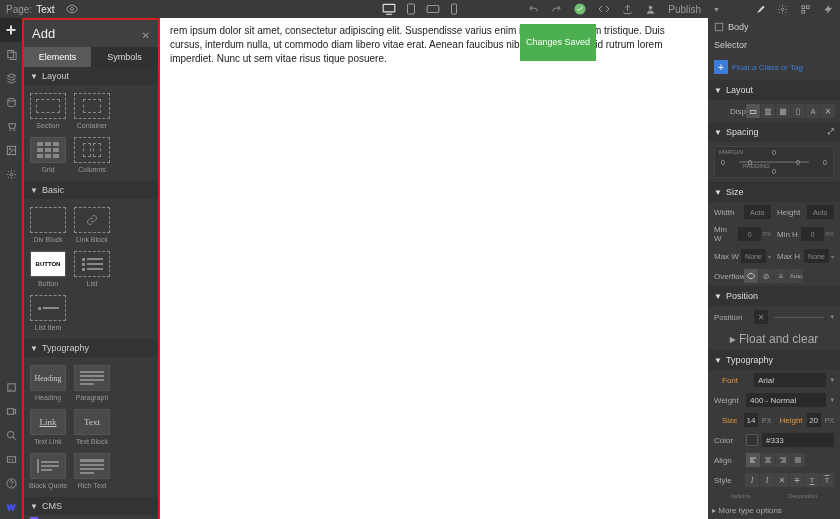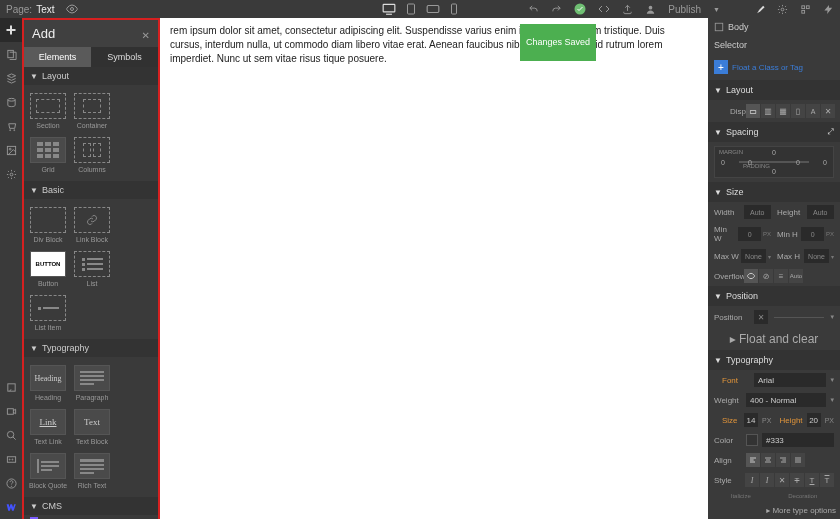--- a/index.html
+++ b/index.html
@@ -86,21 +86,21 @@
 .ty-row .field{flex:1;background:#2a2a2a;height:14px;font-size:8px;color:#ccc;padding:0 4px;display:flex;align-items:center;}
 .ty-row .dd{color:#888;font-size:7px;}
 .ty-row .num{background:#2a2a2a;width:22px;height:14px;font-size:8px;color:#ccc;display:flex;align-items:center;justify-content:center;}
 .ty-row .unit{font-size:7px;color:#888;}
 .color-sw{width:12px;height:12px;background:#333;border:1px solid #555;}
 .align-btns{display:flex;gap:1px;}
 .align-btns .b{width:14px;height:14px;background:#444;display:flex;align-items:center;justify-content:center;color:#aaa;font-size:8px;}
 .align-btns .b.active{background:#555;color:#fff;}
 .style-btns{display:flex;gap:1px;}
 .style-btns .b{width:14px;height:14px;background:#444;display:flex;align-items:center;justify-content:center;color:#aaa;font-size:8px;font-family:serif;}
-.more{text-align:right;padding:4px;font-size:8px;color:#aaa;}
+.more{text-align:left;padding:4px;font-size:8px;color:#aaa;}
 svg{display:block;}
 </style>
 </head>
 <body>
 
 <div class="topbar">
   <span class="page-label">Page:</span>
   <span class="page-name">Text</span>
   <span class="eye">
     <svg width="12" height="12" viewBox="0 0 24 24" fill="none" stroke="#999" stroke-width="2">

